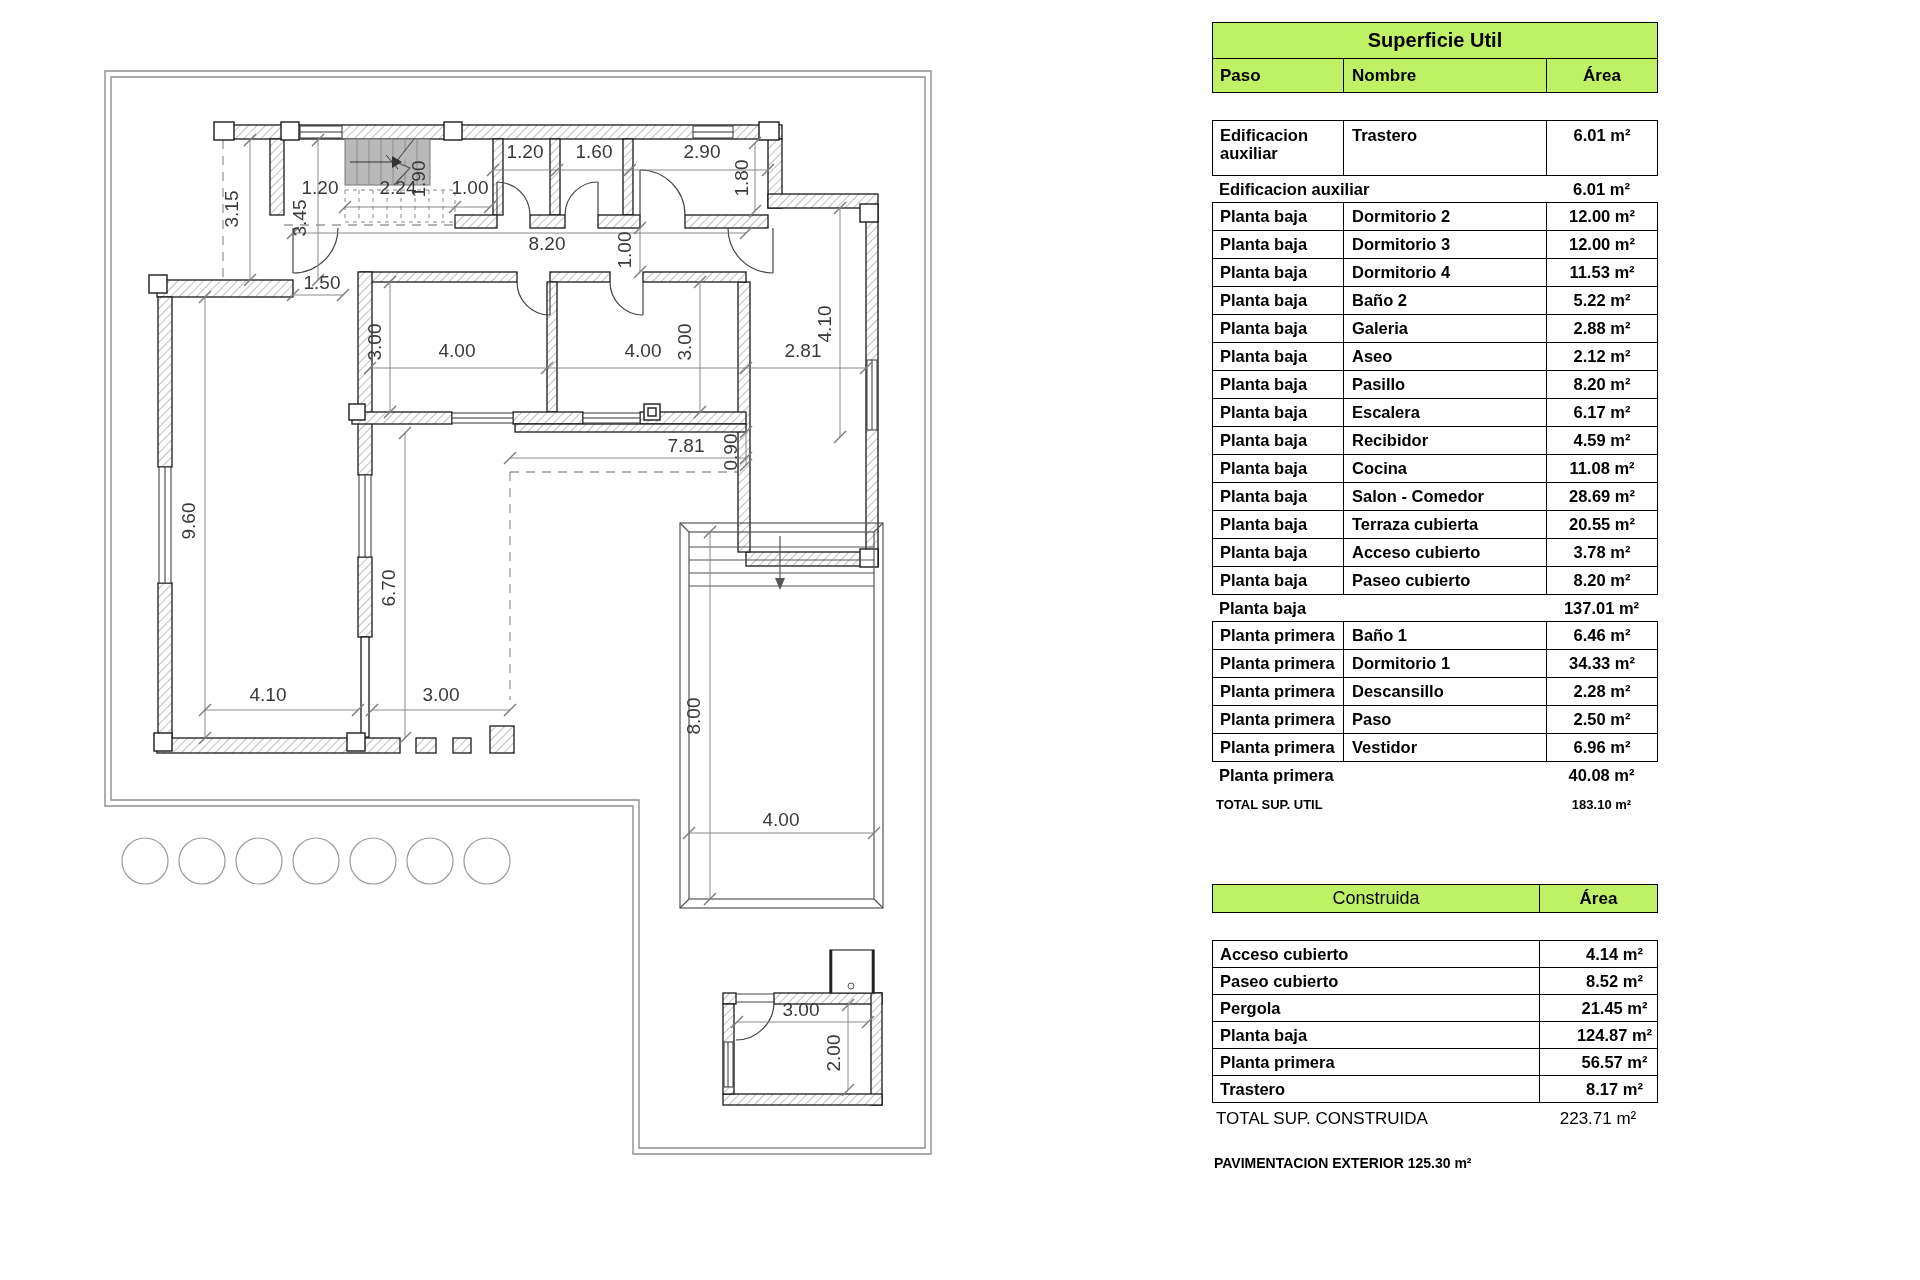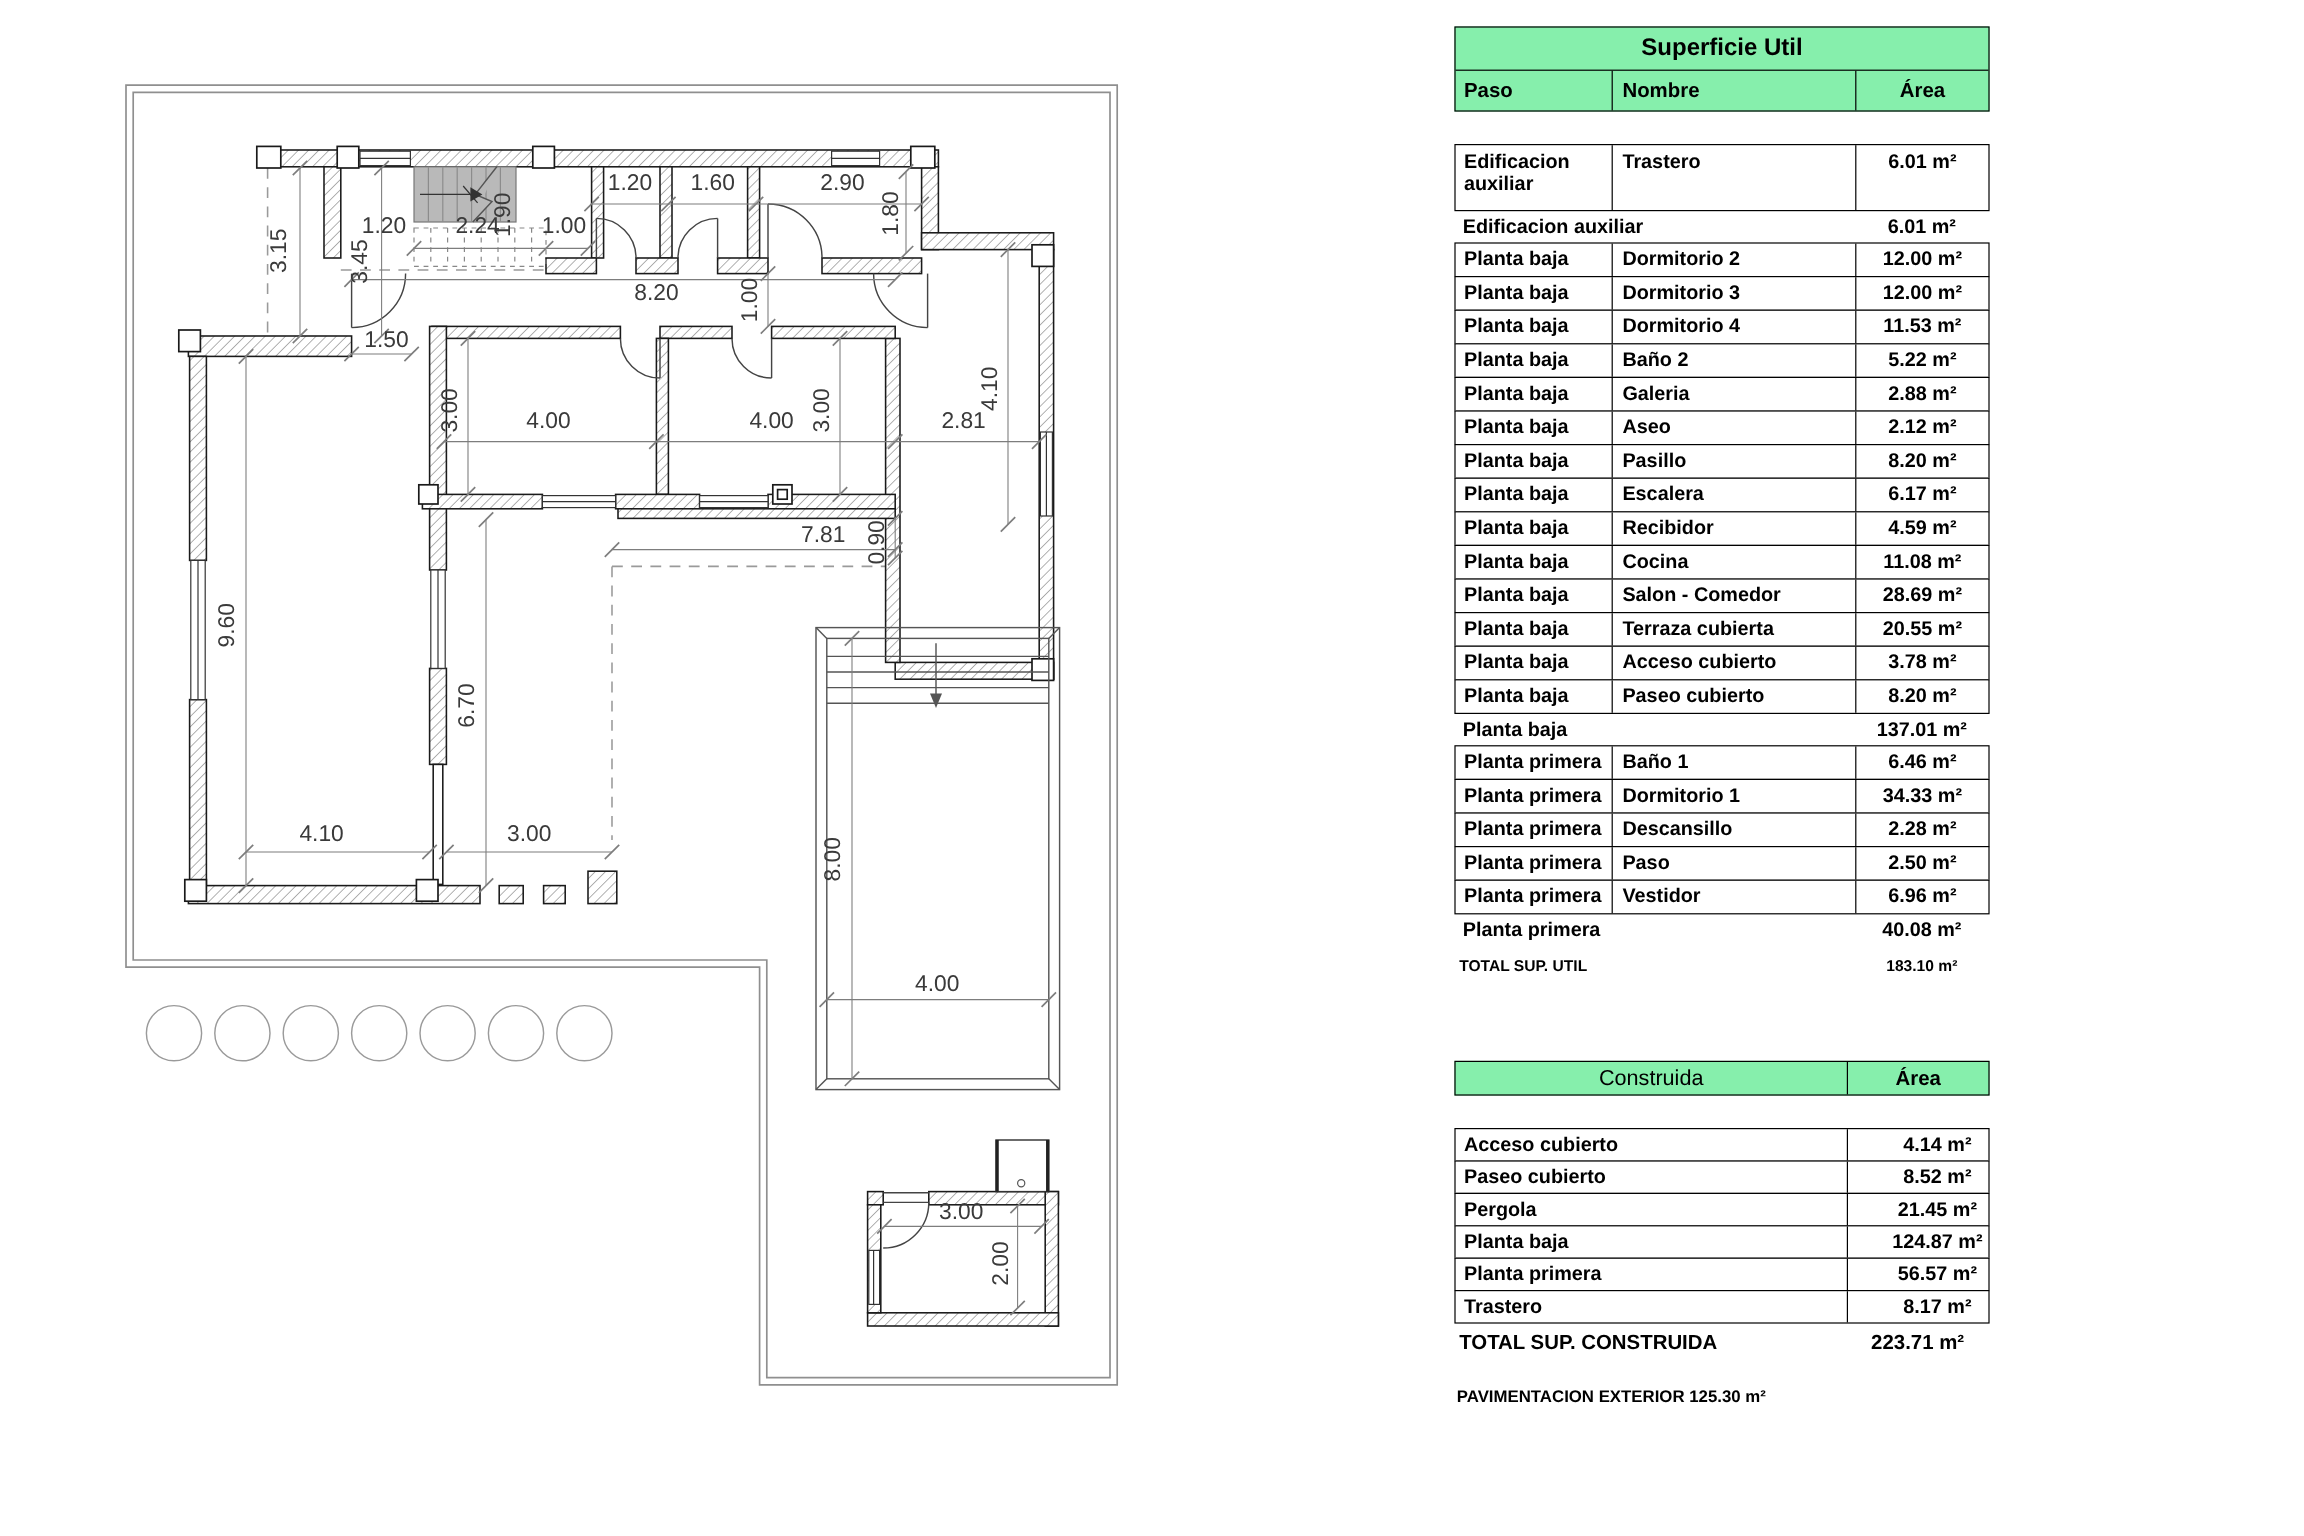--- a/index.html
+++ b/index.html
@@ -1,20 +1,20 @@
 <!DOCTYPE html>
 <html><head>
 <meta charset="utf-8">
 <style>
   html,body{margin:0;padding:0;background:#fff;}
   .stage{position:relative;width:1920px;height:1280px;background:#ffffff;overflow:hidden;
          font-family:"Liberation Sans",sans-serif;color:#000;}
   svg text{font-family:"Liberation Sans",sans-serif;}
   .tables{position:absolute;left:1212px;top:22px;width:446px;}
-  .boxed{border:1px solid #000;box-sizing:border-box;background:#86efac;}
+  .boxed{border:1px solid #000;box-sizing:border-box;background:#bef264;}
   .t-title{height:36px;display:flex;align-items:center;justify-content:center;
            font-size:20px;font-weight:700;border-bottom:1px solid #000;box-sizing:border-box;}
   .t-title2{height:44px;display:flex;align-items:center;justify-content:center;
            font-size:20px;font-weight:700;border-bottom:1px solid #000;box-sizing:border-box;}
   .hdr{display:flex;height:33px;box-sizing:border-box;font-weight:700;font-size:17px;}
   .hdr .h1{width:130px;display:flex;align-items:center;padding-left:7px;box-sizing:border-box;}
   .hdr .h2{width:203px;display:flex;align-items:center;padding-left:8px;border-left:1px solid #000;box-sizing:border-box;}
   .hdr .h3{flex:1;display:flex;align-items:center;justify-content:center;border-left:1px solid #000;box-sizing:border-box;}
   .hdr2{display:flex;height:27px;box-sizing:border-box;font-size:17px;}
   .hdr2 .h1{width:326px;display:flex;align-items:center;justify-content:center;font-weight:400;font-size:18px;box-sizing:border-box;}
@@ -33,21 +33,21 @@
   .row-s .sl{flex:1;padding-left:7px;}
   .row-s .sv{width:113px;text-align:center;}
   .row-t{display:flex;height:32px;align-items:center;font-size:13px;font-weight:700;}
   .row-t .sl{flex:1;padding-left:4px;}
   .row-t .sv{width:113px;text-align:center;}
   .crow{display:flex;border:1px solid #000;height:28px;box-sizing:border-box;background:#fff;
         font-size:16.5px;font-weight:700;align-items:center;}
   .crow + .crow{margin-top:-1px;}
   .crow .c1{width:326px;padding-left:7px;box-sizing:border-box;}
   .crow .c2{flex:1;text-align:center;border-left:1px solid #000;box-sizing:border-box;align-self:stretch;display:flex;align-items:center;justify-content:center;padding-left:32px;}
-  .ctot{display:flex;height:32px;align-items:center;font-size:17px;font-weight:700;}
+  .ctot{display:flex;height:32px;align-items:center;font-size:17px;font-weight:400;}
   .ctot .sl{flex:1;padding-left:4px;}
   .ctot .sv{width:120px;text-align:center;}
   .footnote{margin-top:20px;font-size:14px;font-weight:700;padding-left:2px;}
   .gap2{margin-top:64px;}
 </style>
 </head>
 <body>
 
 <div class="stage">
 

